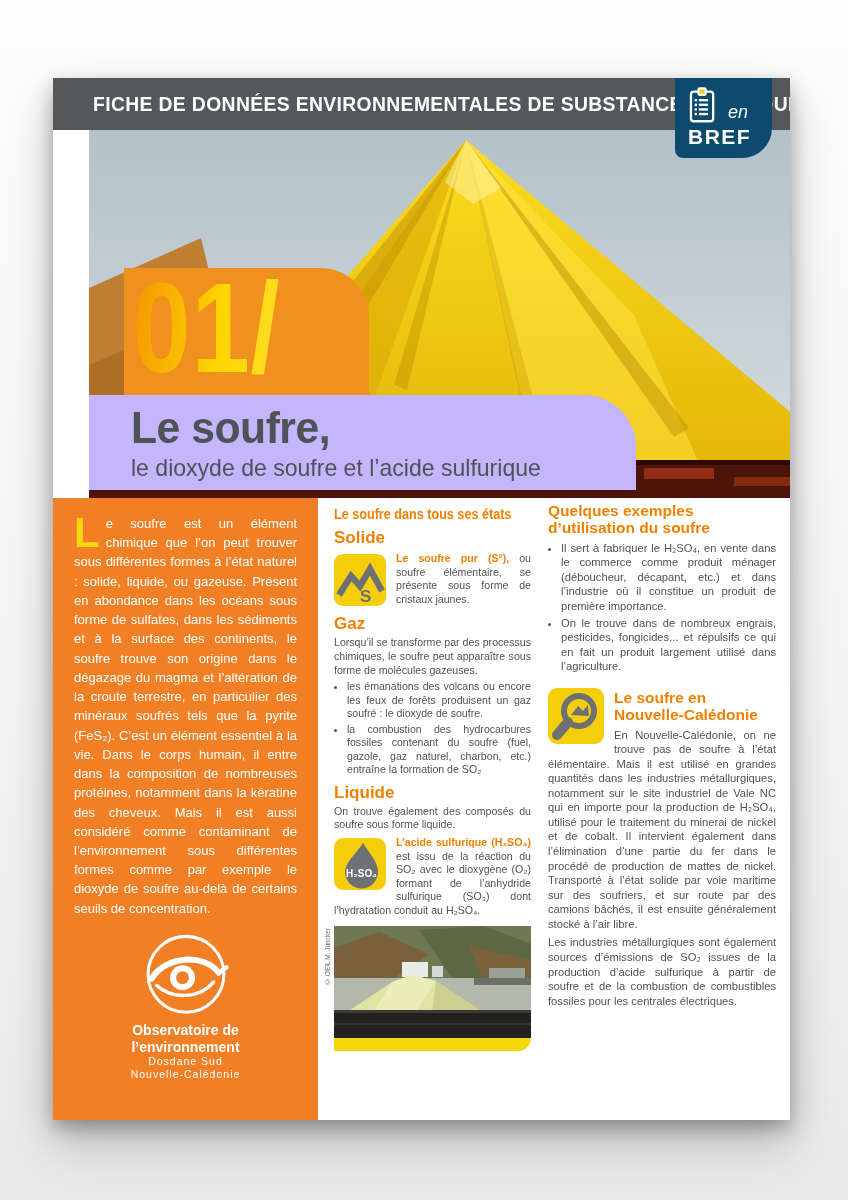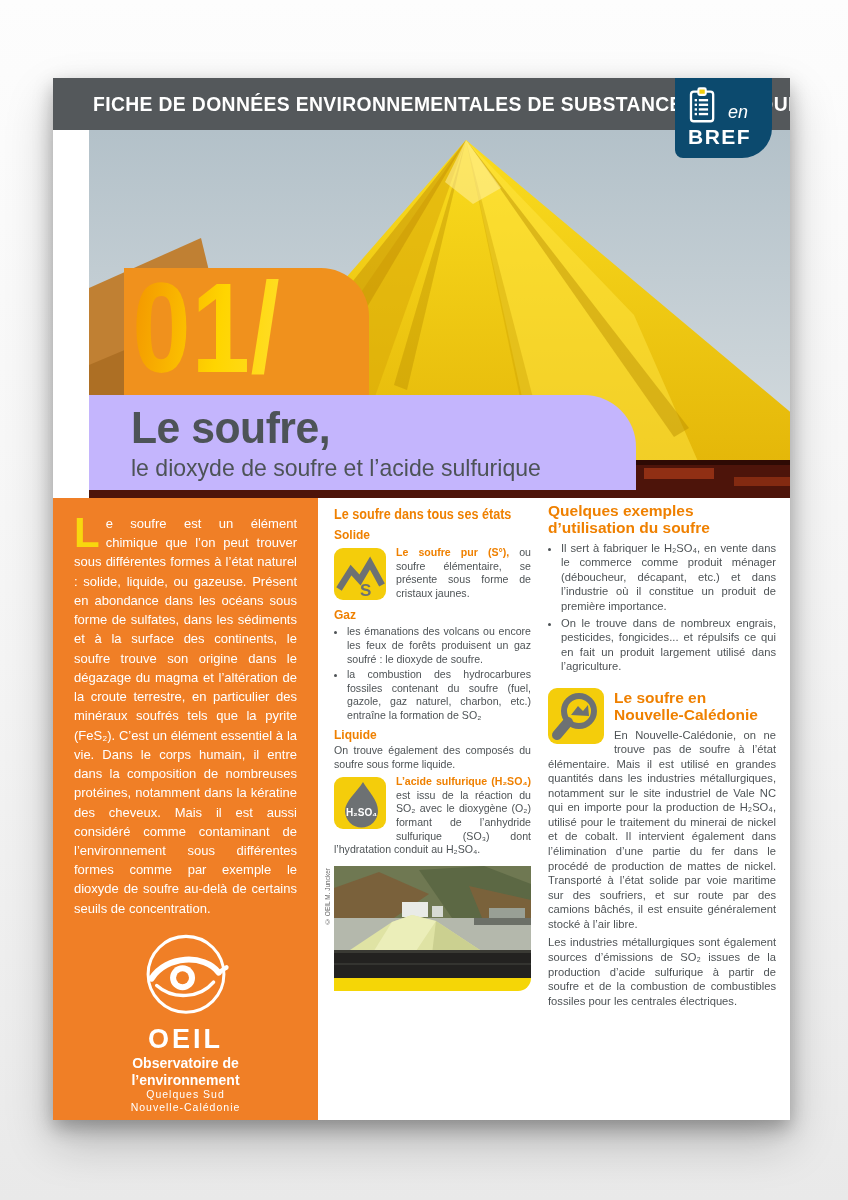--- a/index.html
+++ b/index.html
@@ -48,21 +48,21 @@
              color:#f8d70e; margin:2px 6px 0 0; }
   .logo { margin-top:12px; text-align:center; color:#fff; }
   .logo svg { display:block; margin:0 auto; }
   .logo-name { font-size:27px; font-weight:700; letter-spacing:3px; margin-top:2px; }
   .logo-line.bold { font-size:14px; font-weight:700; line-height:1.12; margin-top:1px; }
   .logo-line.small { font-size:10.5px; line-height:1.2; letter-spacing:1px; }
   .logo-line.small:first-of-type { margin-top:2px; }
 
   
   .sec-title { color:#ef8000; font-weight:700; line-height:1.12; }
-  h3.state { font-size:12px; color:#ef8000; font-weight:700; margin:6px 0 1px; }
+  h3.state { font-size:17px; color:#ef8000; font-weight:700; margin:6px 0 1px; }
   .col p { text-align:justify; color:#4e5356; margin:2px 0; }
   .lead { color:#ef8000; font-weight:700; }
   .col ul { margin:3px 0 5px; padding-left:13px; clear:both; }
   .col li { text-align:justify; color:#4e5356; margin-bottom:2px; }
   .block { margin:4px 0 2px; }
   .block::after { content:""; display:block; clear:both; }
   .sicon { width:52px; height:52px; background:#f4cd0b; border-radius:9px;
            overflow:hidden; position:relative; }
   .block .sicon { float:left; margin:2px 10px 2px 0; }
 
@@ -162,43 +162,43 @@
 
       <div class="logo">
         <svg width="112" height="92" viewBox="0 0 130 104">
           <circle cx="65" cy="50" r="44" fill="none" stroke="#fff" stroke-width="3.5"></circle>
           <path d="M25 55 C 42 28, 86 26, 103 48" fill="none" stroke="#fff" stroke-width="7" stroke-linecap="round"></path>
           <path d="M31 63 C 50 80, 81 78, 97 59" fill="none" stroke="#fff" stroke-width="4" stroke-linecap="round"></path>
           <circle cx="61" cy="54" r="14.5" fill="#fff"></circle>
           <circle cx="61" cy="54" r="7.5" fill="#f07f26"></circle>
           <path d="M103 48 L112 42" stroke="#fff" stroke-width="5" stroke-linecap="round"></path>
         </svg>
-        <div class="logo-name">OEIL</div>
         <div class="logo-line bold">Observatoire de</div>
         <div class="logo-line bold">l’environnement</div>
-        <div class="logo-line small">Quelques Sud</div>
+        <div class="logo-line small">Dosdane Sud</div>
         <div class="logo-line small">Nouvelle-Calédonie</div>
       </div>
     </div>
 
     <div class="col col-mid">
       <h2 class="sec-title">Le soufre dans tous ses états</h2>
 
       <h3 class="state">Solide</h3>
       <div class="block">
         <div class="sicon">
           <svg width="52" height="52" viewBox="0 0 52 52">
             <path d="M5 41 L17 22 L26 32 L36 15 L48 37" fill="none" stroke="#6d7173" stroke-width="6.5"></path>
             <text x="26" y="48" font-size="17" font-weight="bold" fill="#6d7173">S</text>
           </svg>
         </div>
         <p><span class="lead">Le soufre pur (S°),</span><span> ou soufre élémentaire, se présente sous forme de cristaux jaunes.</span></p>
       </div>
 
       <h3 class="state">Gaz</h3>
+      <p>Lorsqu’il se transforme par des processus chimiques, le soufre peut apparaître sous forme de molécules gazeuses.</p>
       <ul>
         <li>les émanations des volcans ou encore les feux de forêts produisent un gaz soufré : le dioxyde de soufre.</li>
         <li>la combustion des hydrocarbures fossiles contenant du soufre (fuel, gazole, gaz naturel, charbon, etc.) entraîne la formation de SO₂</li>
       </ul>
 
       <h3 class="state">Liquide</h3>
       <p>On trouve également des composés du soufre sous forme liquide.</p>
       <div class="block">
         <div class="sicon">
           <svg width="52" height="52" viewBox="0 0 52 52">

